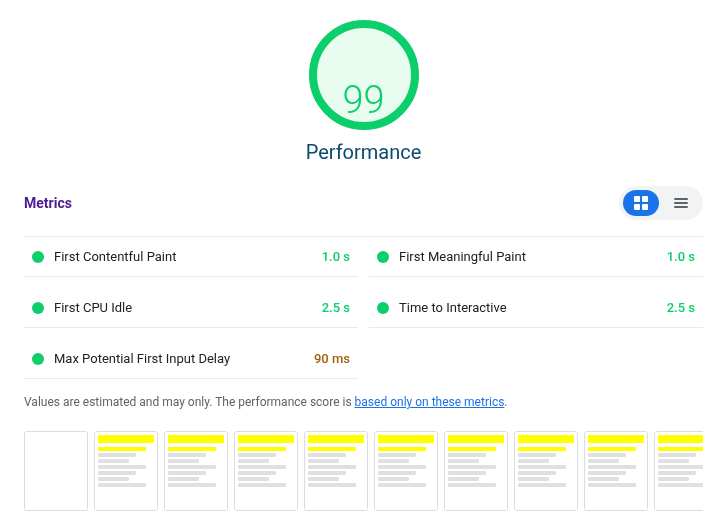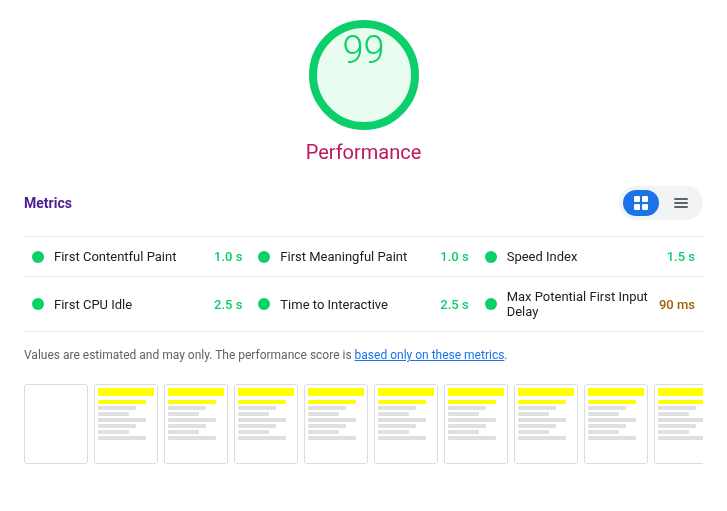--- a/index.html
+++ b/index.html
@@ -19,33 +19,33 @@
       align-items: center;
       margin-bottom: 16px;
     }
     .score-circle {
       width: 110px;
       height: 110px;
       border-radius: 50%;
       border: 8px solid #0cce6b;
       background: #e8fdf0;
       display: flex;
-      align-items: flex-start;
+      align-items: flex-end;
       justify-content: center;
       margin-bottom: 10px;
     }
     .score-number {
       font-size: 38px;
       font-weight: 300;
       color: #0cce6b;
     }
     .score-label {
       font-size: 20px;
       font-weight: 400;
-      color: #be185d;
+      color: #0c4a6e;
     }
 
     
     .metrics-header {
       display: flex;
       align-items: center;
       justify-content: space-between;
       margin-bottom: 10px;
       padding: 6px 0;
     }
@@ -76,22 +76,22 @@
       color: #fff;
     }
     .toggle-btn.inactive {
       background: transparent;
       color: #5f6368;
     }
 
     
     .metrics-grid {
       display: grid;
-      grid-template-columns: 1fr 1fr 1fr;
-      gap: 0;
+      grid-template-columns: 1fr 1fr;
+      gap: 11px;
       border-top: 1px solid #e8eaed;
     }
     .metric-row {
       display: flex;
       align-items: center;
       padding: 12px 8px;
       border-bottom: 1px solid #e8eaed;
     }
     .metric-dot {
       width: 12px;
@@ -209,25 +209,20 @@
       <span class="metric-name">First Contentful Paint</span>
       <span class="metric-value" style="color:#0cce6b">1.0 s</span>
     </div>
     <div class="metric-row">
       <span class="metric-dot" style="background:#0cce6b"></span>
       <span class="metric-name">First Meaningful Paint</span>
       <span class="metric-value" style="color:#0cce6b">1.0 s</span>
     </div>
     <div class="metric-row">
       <span class="metric-dot" style="background:#0cce6b"></span>
-      <span class="metric-name">Speed Index</span>
-      <span class="metric-value" style="color:#0cce6b">1.5 s</span>
-    </div>
-    <div class="metric-row">
-      <span class="metric-dot" style="background:#0cce6b"></span>
       <span class="metric-name">First CPU Idle</span>
       <span class="metric-value" style="color:#0cce6b">2.5 s</span>
     </div>
     <div class="metric-row">
       <span class="metric-dot" style="background:#0cce6b"></span>
       <span class="metric-name">Time to Interactive</span>
       <span class="metric-value" style="color:#0cce6b">2.5 s</span>
     </div>
     <div class="metric-row">
       <span class="metric-dot" style="background:#0cce6b"></span>

